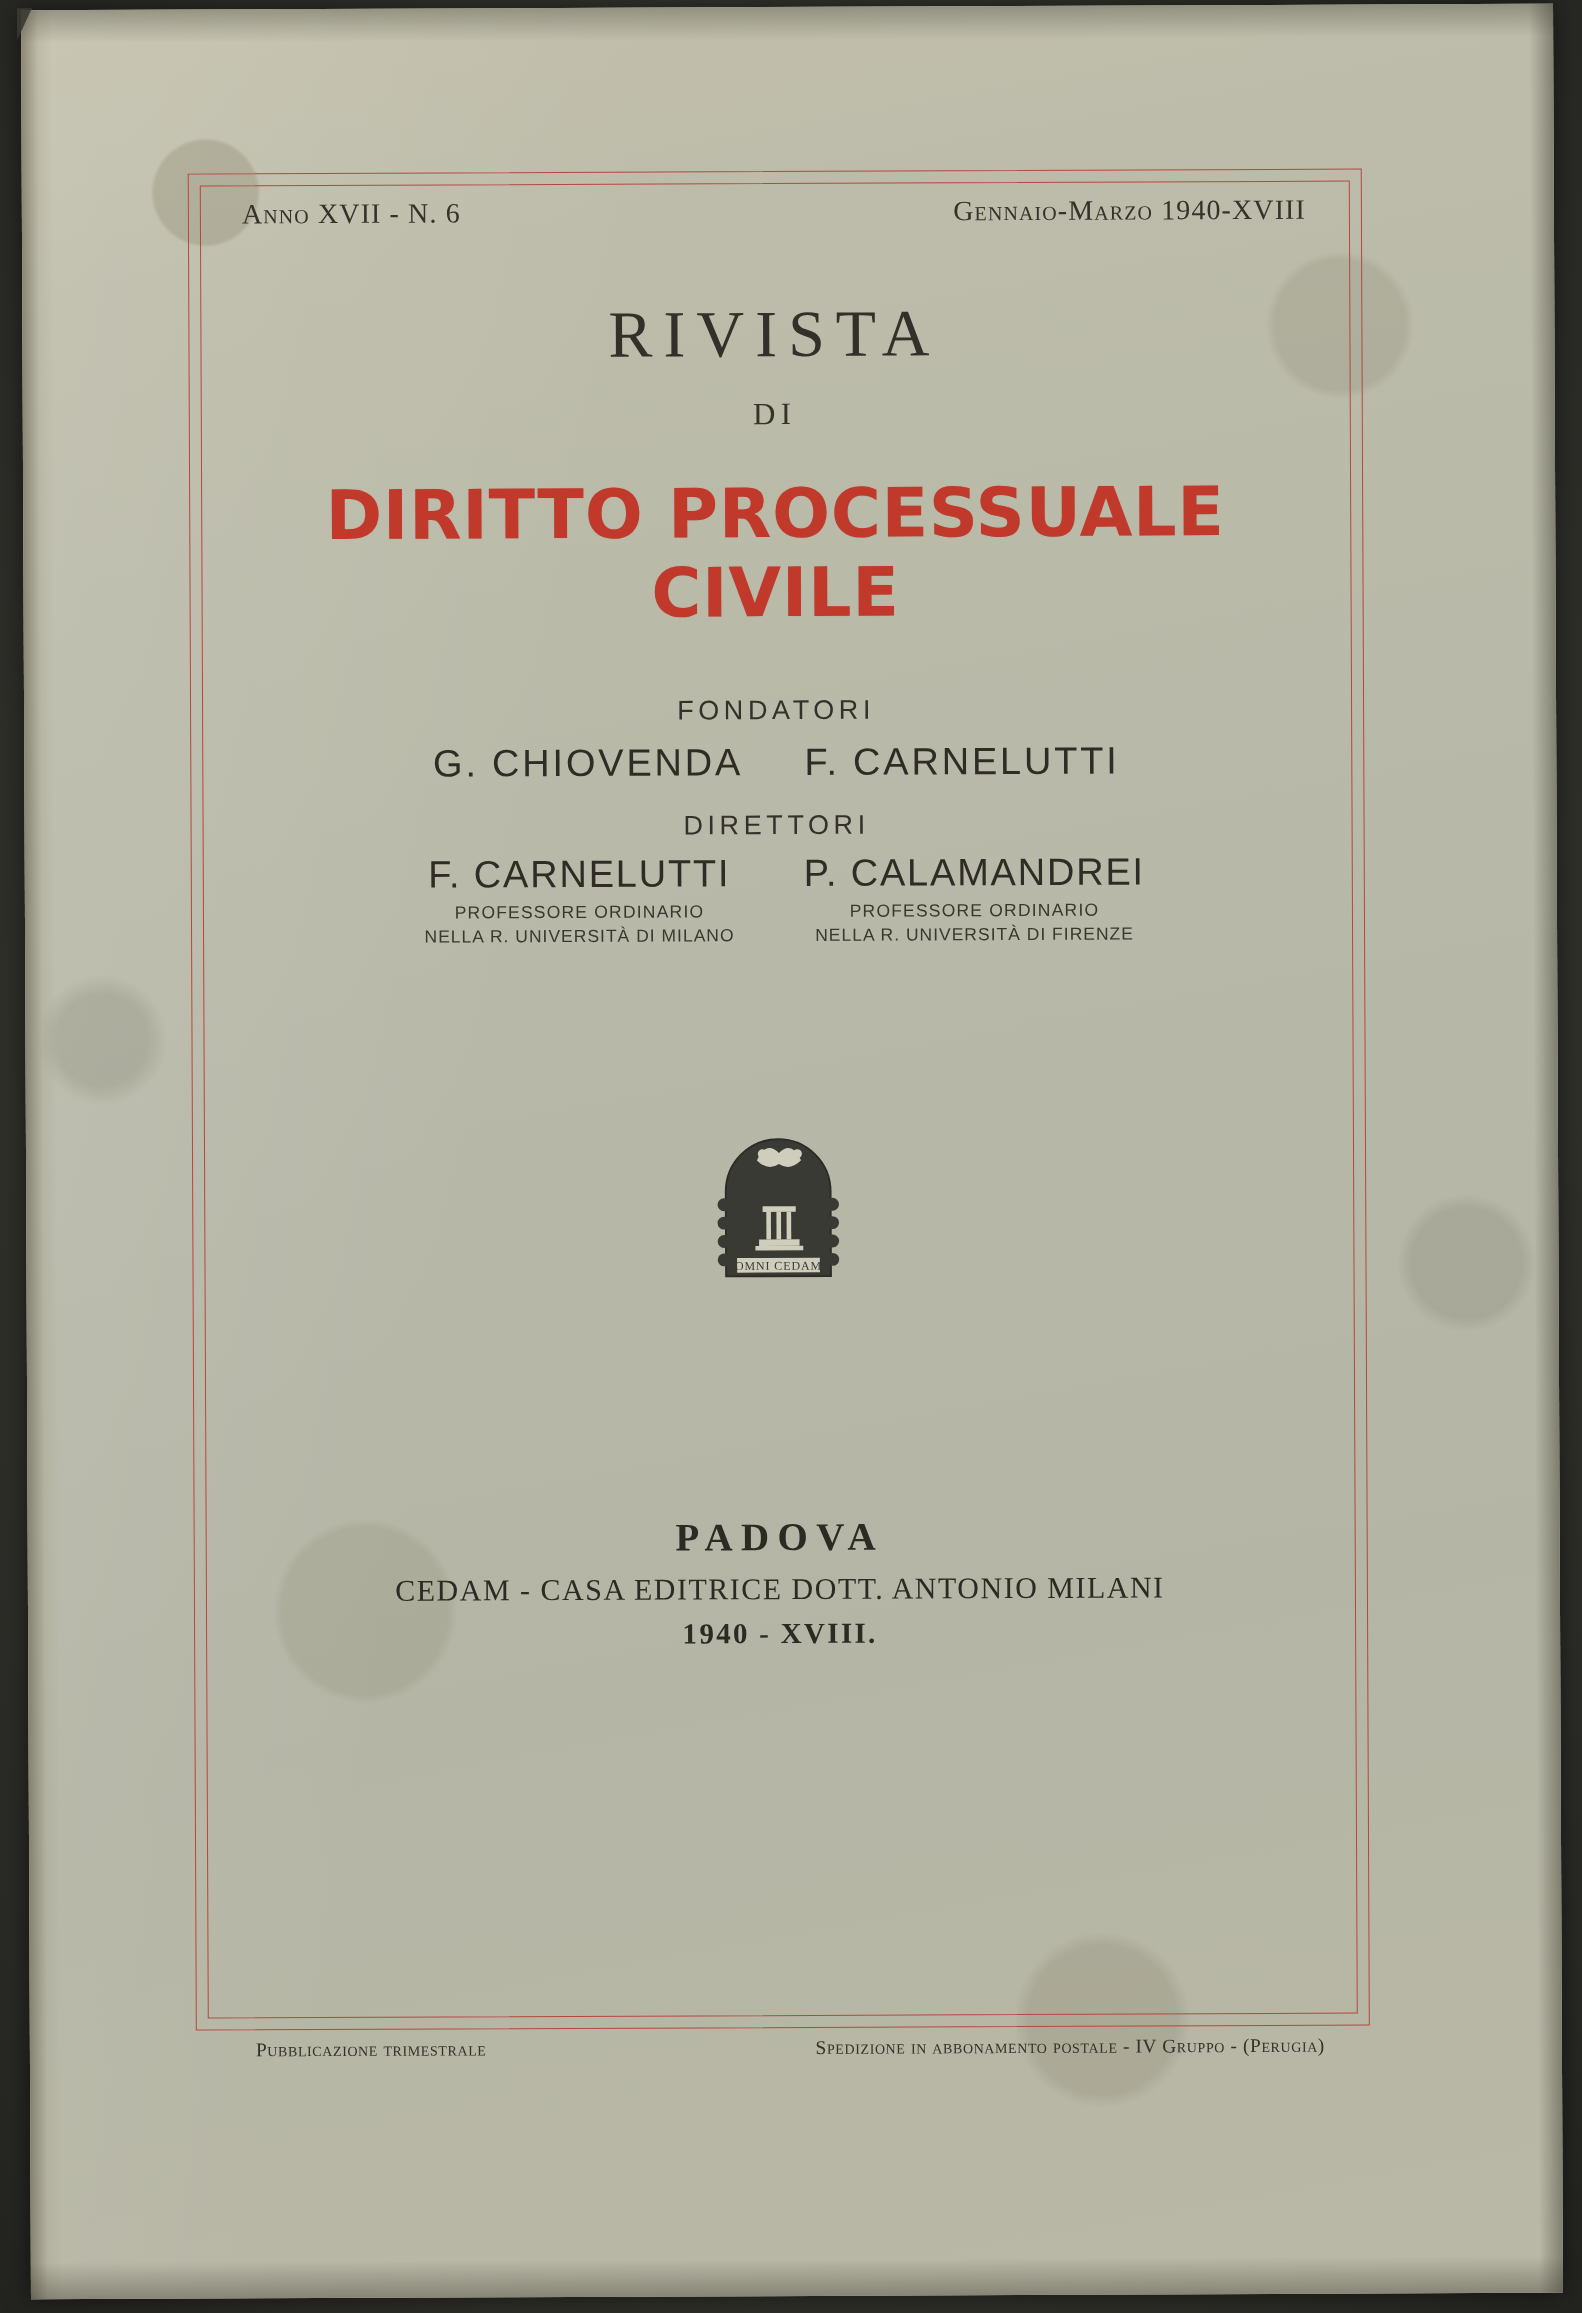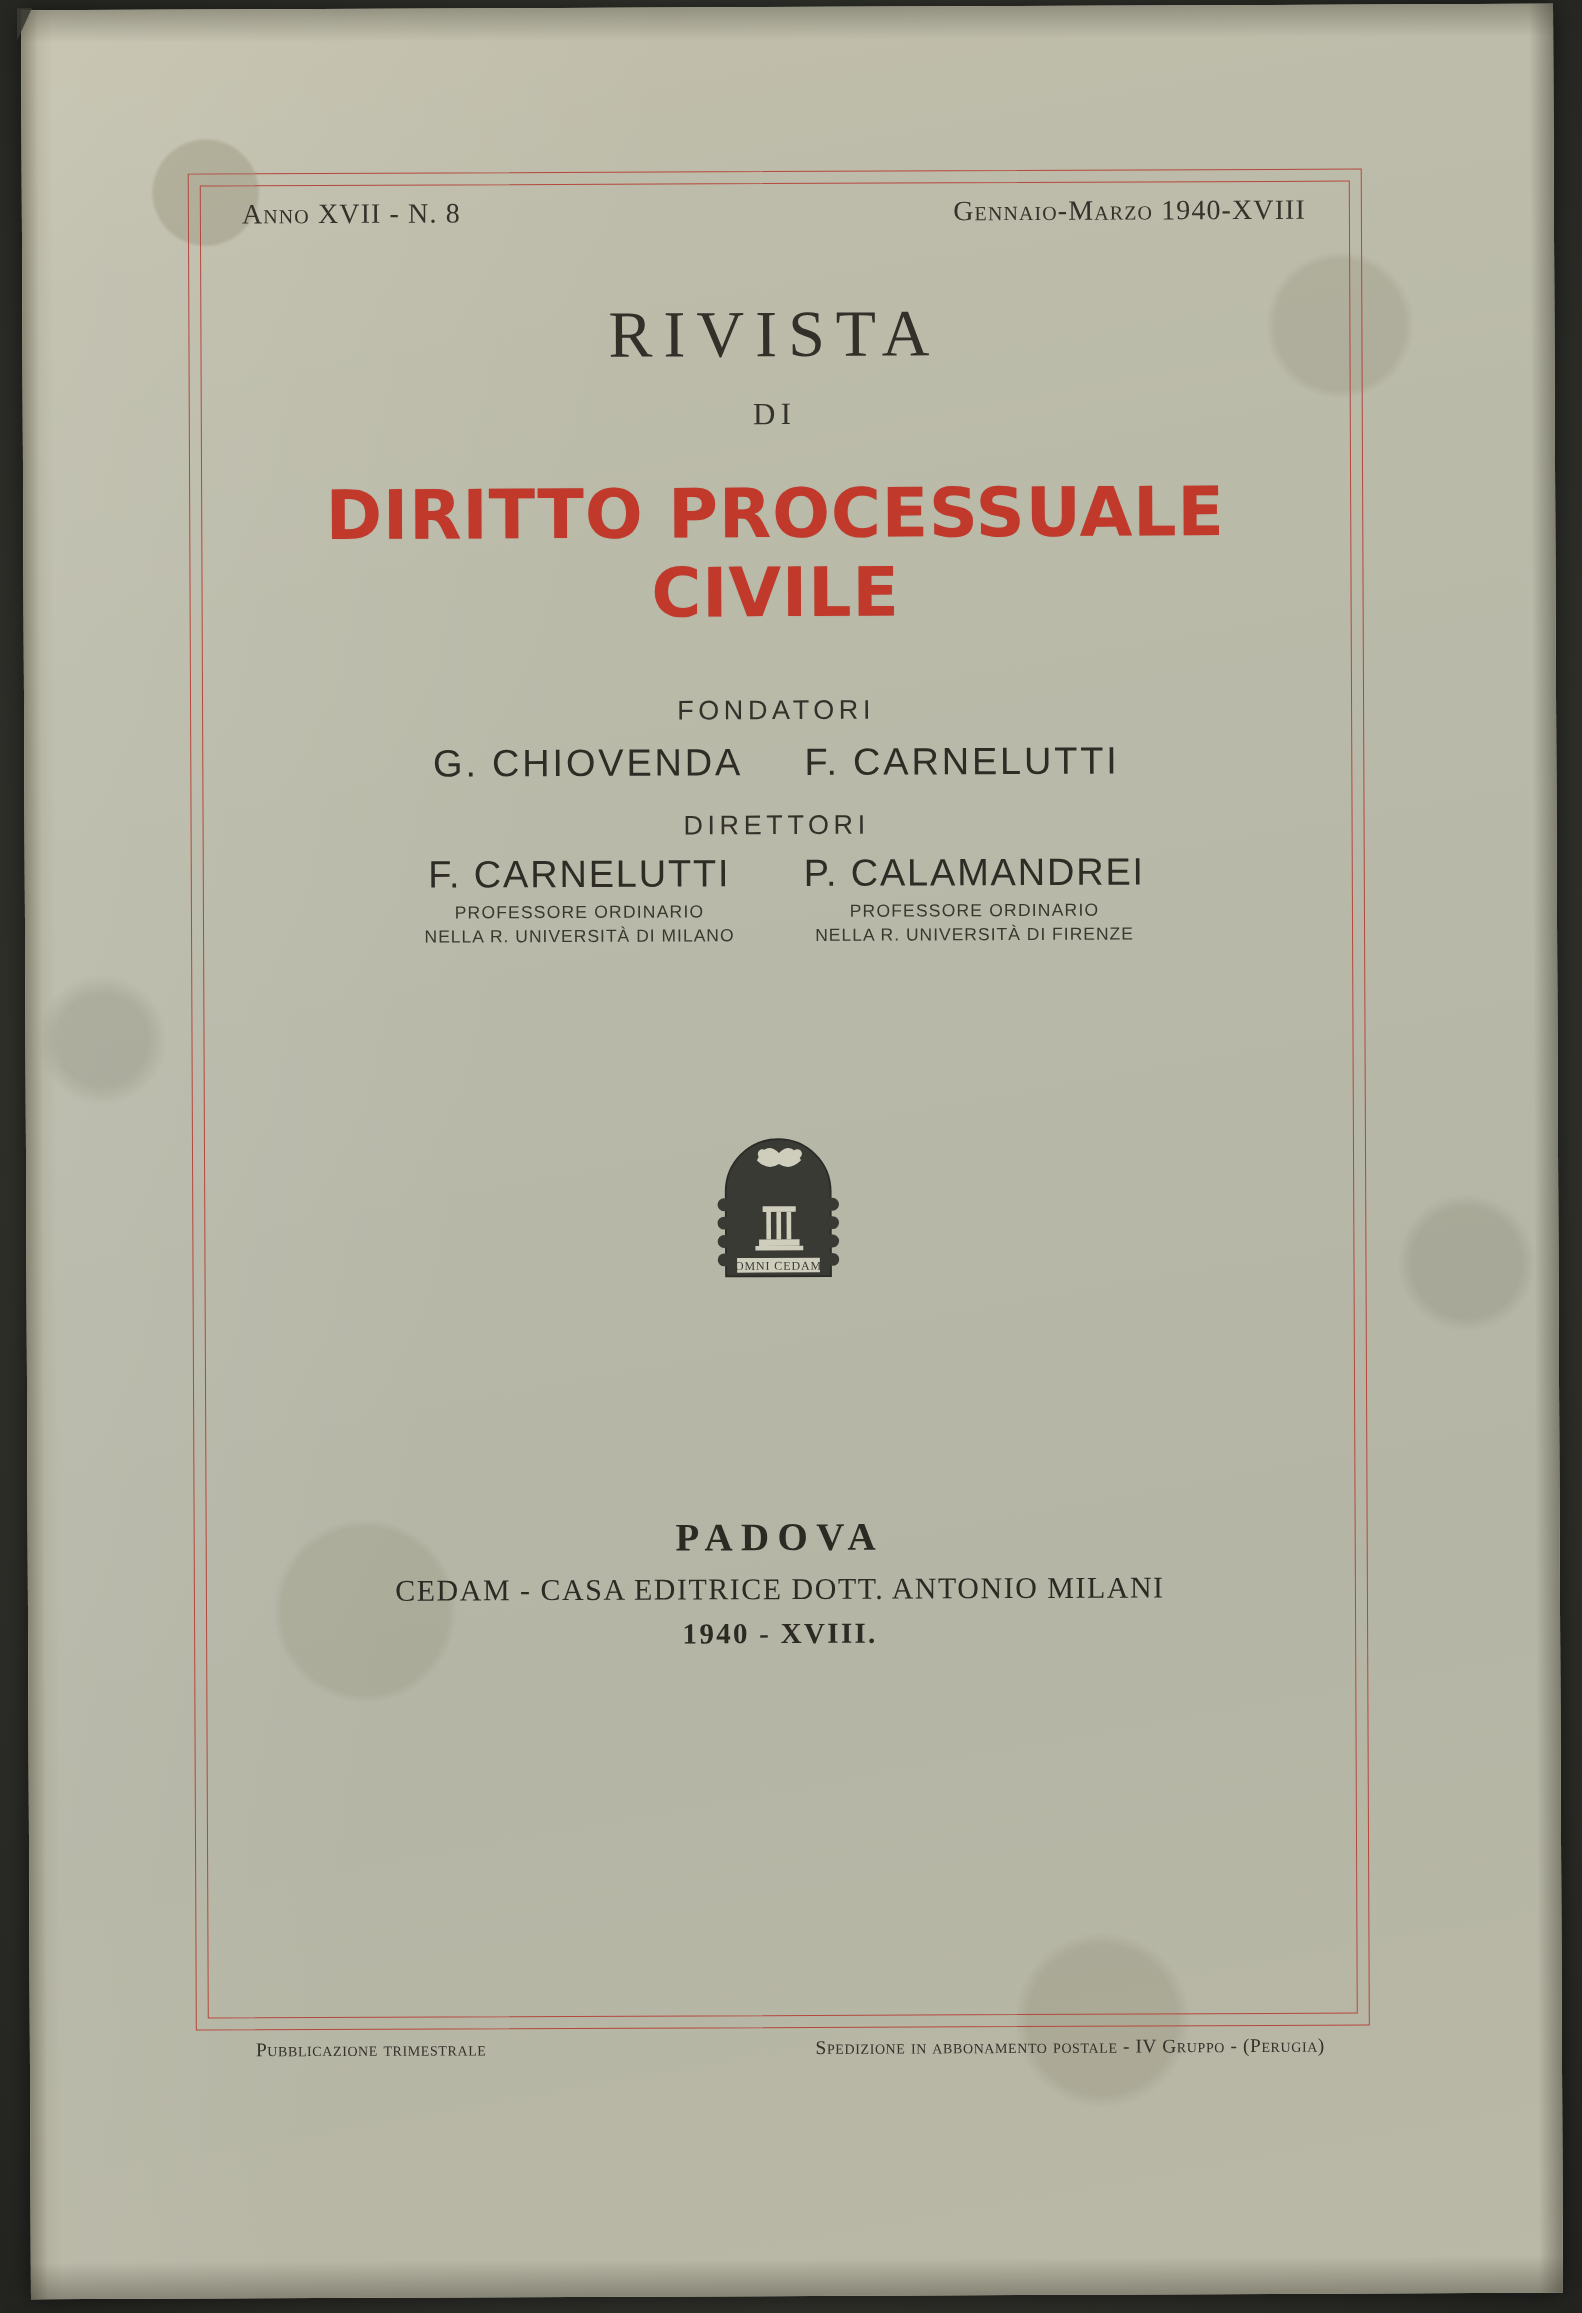--- a/index.html
+++ b/index.html
@@ -267,21 +267,21 @@
     <div class="bottom-dark"></div>
     <div class="tear"></div>
 
     <div class="frame-outer">
       <div class="frame-inner"></div>
     </div>
 
     <div class="content">
 
       <div class="issue-line">
-        <span class="anno caps-small">Anno XVII - N. 8</span>
+        <span class="anno caps-small">Anno XVII - N. 6</span>
         <span class="period caps-small">Gennaio-Marzo 1940-XVIII</span>
       </div>
 
       <div class="rivista">RIVISTA</div>
       <div class="di">DI</div>
       <div class="title-main">DIRITTO PROCESSUALE CIVILE</div>
 
       <div class="fondatori-label">FONDATORI</div>
       <div class="fondatori-names">
         <span>G. CHIOVENDA</span>

